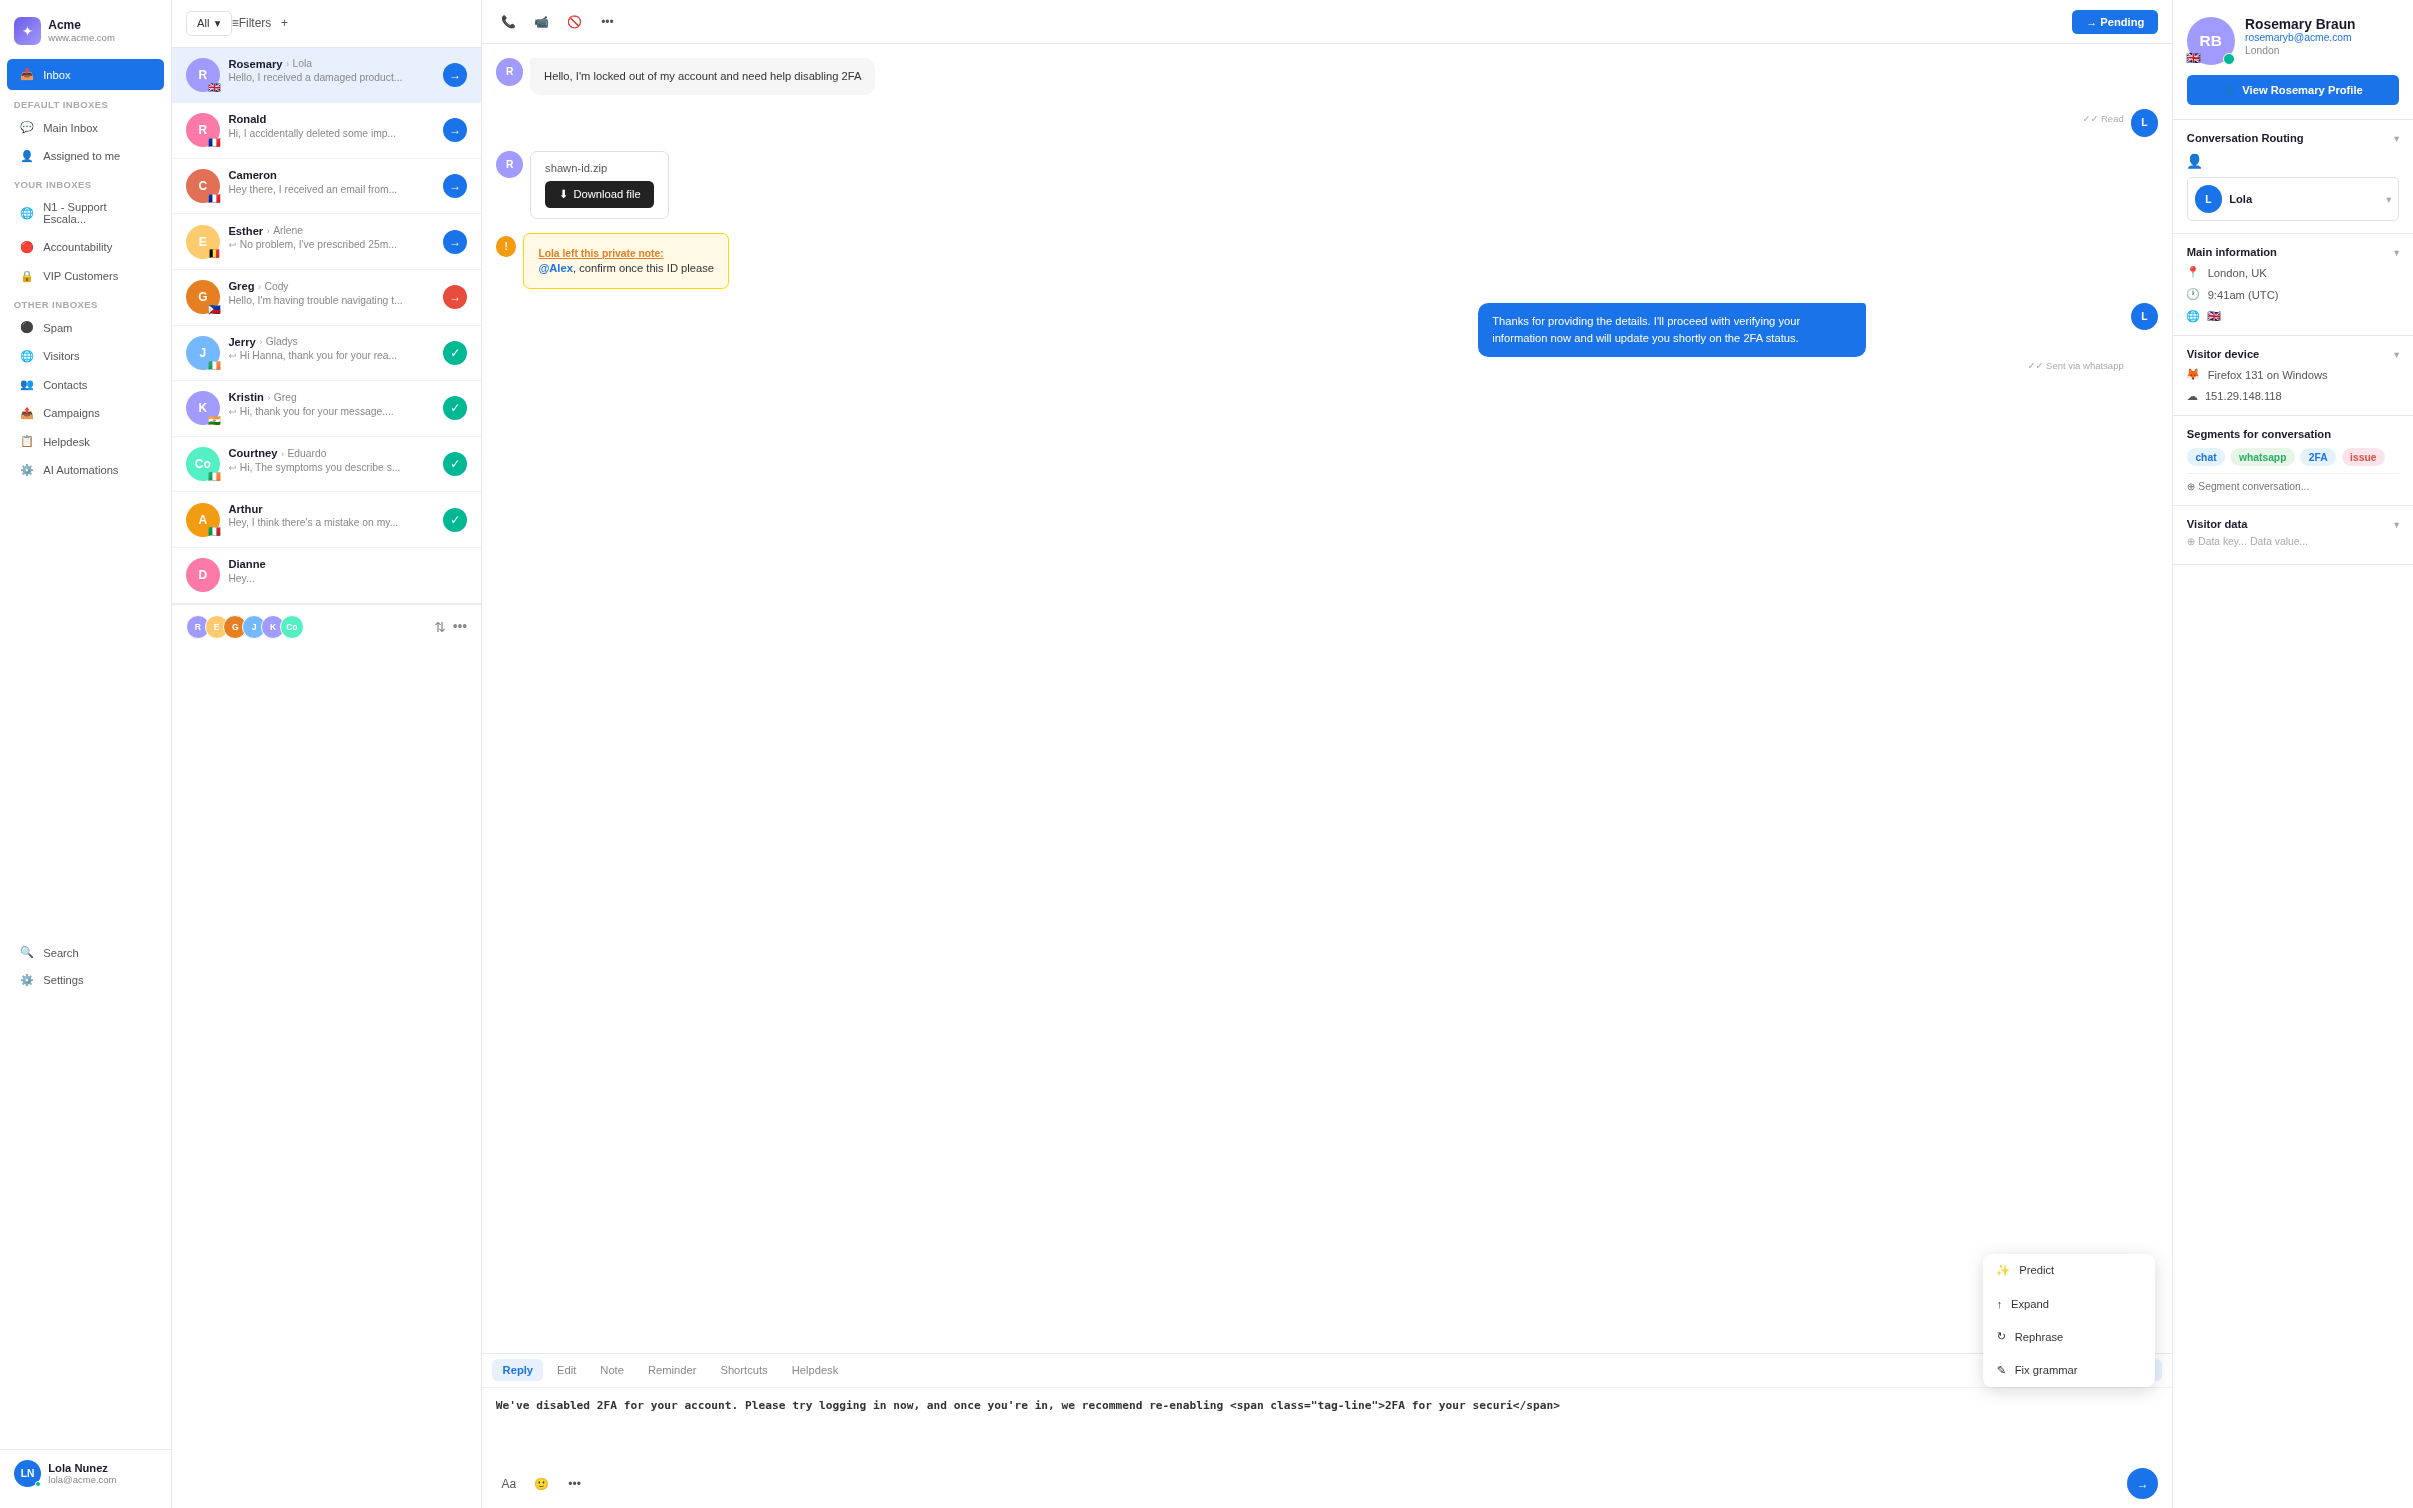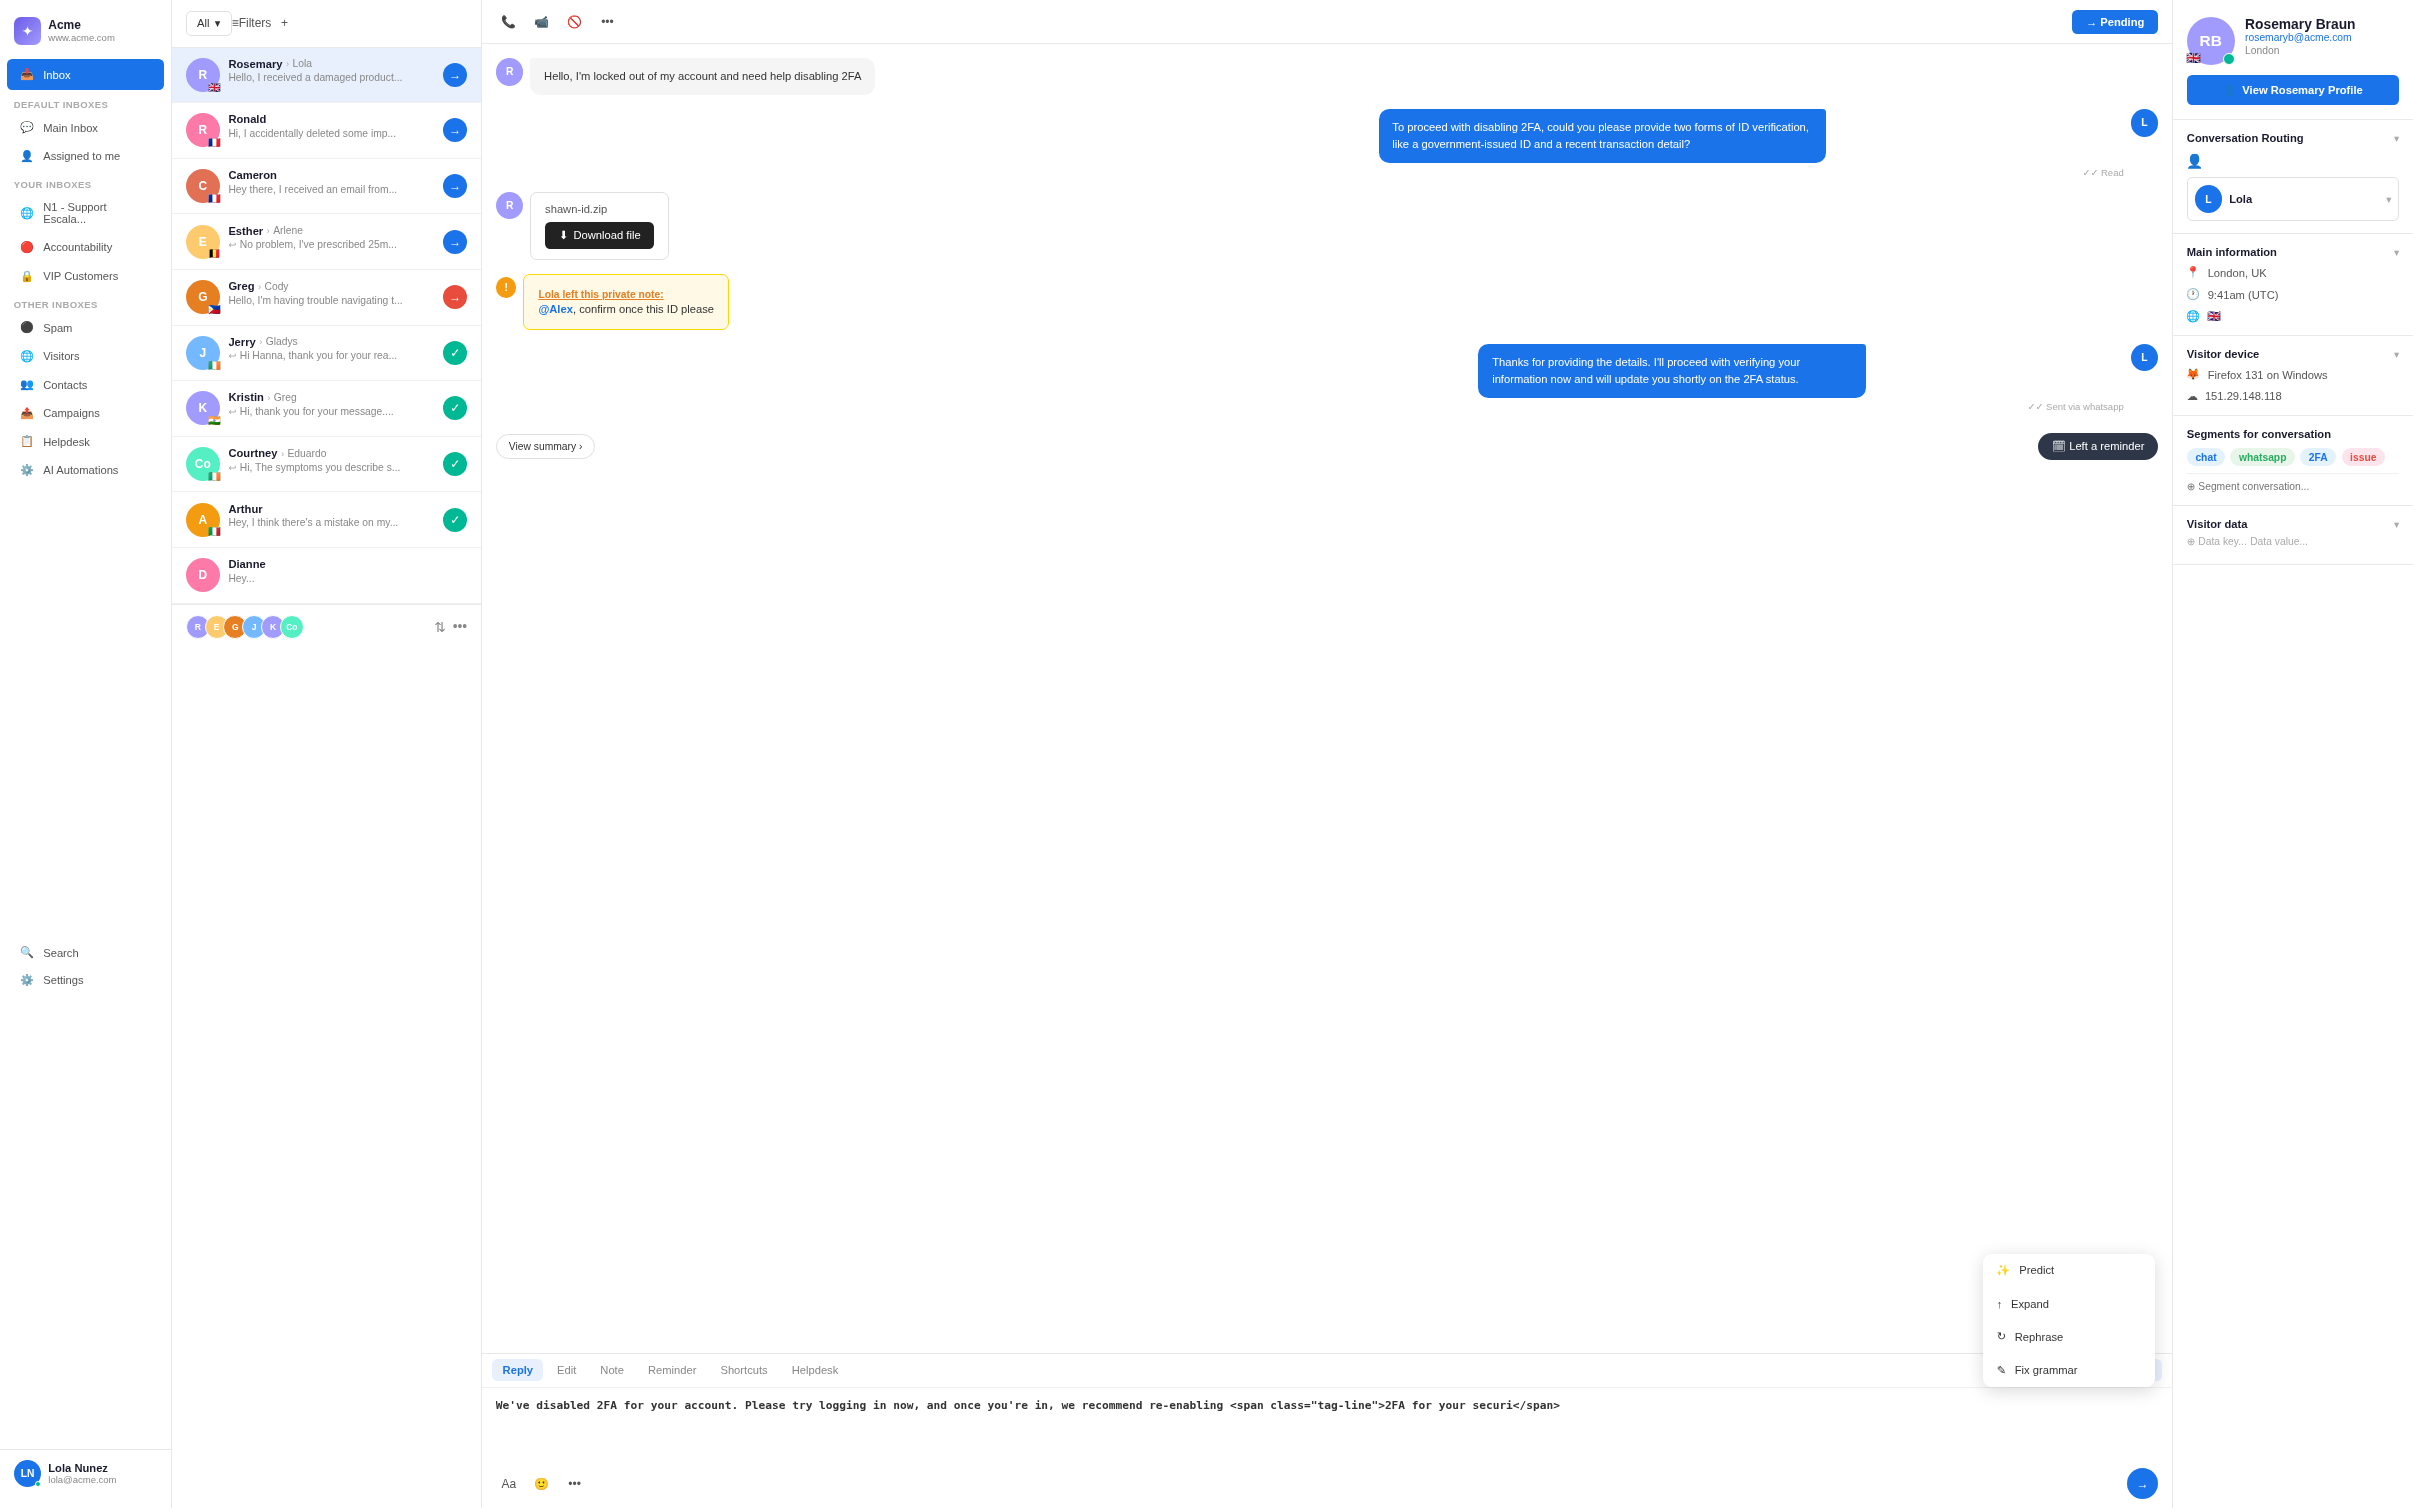--- a/index.html
+++ b/index.html
@@ -441,21 +441,20 @@
         <div class="avatar-sm av-rosemary">R</div>
       </div>
       <div class="msg-bubble incoming">Hello, I'm locked out of my account and need help disabling 2FA</div>
     </div>
 
     <div class="msg-row outgoing">
       <div class="avatar-wrap">
         <div class="avatar-sm av-lola">L</div>
       </div>
       <div style="display:flex;flex-direction:column;">
-        <div class="msg-bubble outgoing">To proceed with disabling 2FA, could you please provide two forms of ID verification, like a government-issued ID and a recent transaction detail?</div>
         <div class="msg-status">
           <span>✓✓ Read</span>
         </div>
       </div>
     </div>
 
     <div class="msg-row">
       <div class="avatar-wrap">
         <div class="avatar-sm av-rosemary">R</div>
       </div>
@@ -483,24 +482,20 @@
         <div class="avatar-sm av-lola">L</div>
       </div>
       <div style="display:flex;flex-direction:column;">
         <div class="msg-bubble outgoing">Thanks for providing the details. I'll proceed with verifying your information now and will update you shortly on the 2FA status.</div>
         <div class="msg-status">
           <span>✓✓ Sent via whatsapp</span>
         </div>
       </div>
     </div>
 
-    <div style="display:flex;justify-content:space-between;align-items:center;margin-top:6.9px;">
-      <button class="summary-btn">View summary ›</button>
-      <button class="reminder-btn">🗓 Left a reminder</button>
-    </div>
   </div>
 
   <div class="magic-popup">
     <div class="magic-popup-item">
       <span>✨</span>
       <span>Predict</span>
     </div>
     <div class="magic-popup-item">
       <span>↑</span>
       <span>Expand</span>

